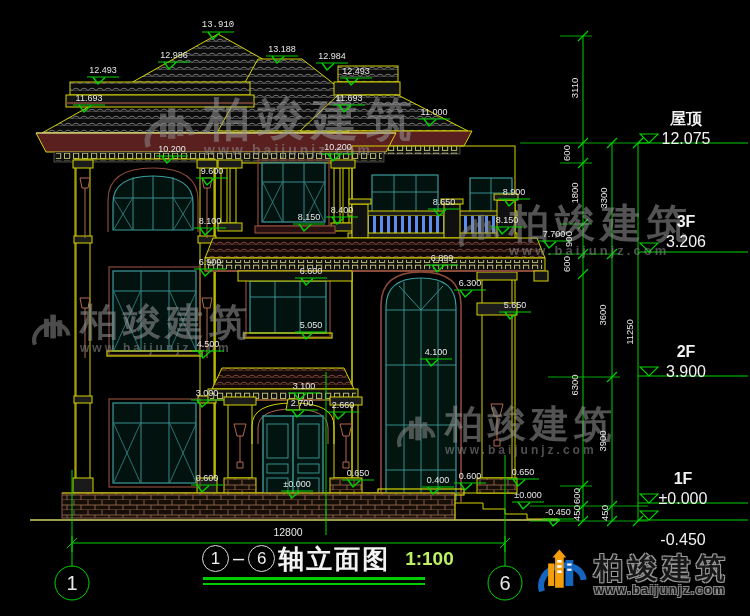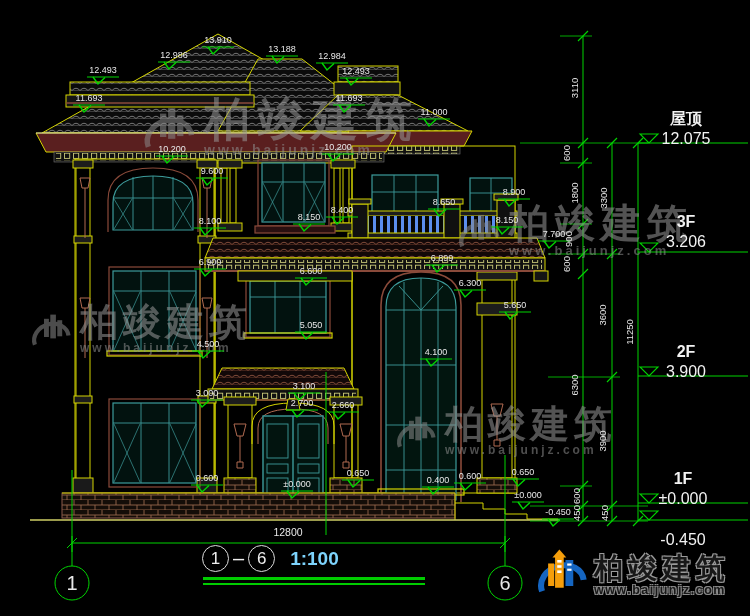--- a/index.html
+++ b/index.html
@@ -27,21 +27,21 @@
   .wm{position:absolute;display:flex;align-items:center;gap:8px;opacity:.55;z-index:4;}
   .wm .wtxt{display:flex;flex-direction:column;}
   .wm .wcn{color:#989898;font-weight:bold;white-space:nowrap;line-height:1;}
   .wm .wurl{color:#8f8f8f;font-weight:bold;white-space:nowrap;line-height:1.25;}
   
   .title{position:absolute;left:202px;top:545px;display:flex;align-items:center;gap:3px;z-index:6;}
   .tcirc{width:25px;height:25px;border:1.6px solid #dcdcdc;border-radius:50%;color:#eee;
          font-size:17px;display:flex;align-items:center;justify-content:center;flex:0 0 auto;}
   .tdash{color:#eee;font-size:20px;margin:0 1px;}
   .tname{color:#f2f2f2;font-size:26px;font-weight:bold;letter-spacing:2px;line-height:1;}
-  .tscale{color:#7dd3fc;font-size:19px;font-weight:bold;margin-left:12px;}
+  .tscale{color:#bef264;font-size:19px;font-weight:bold;margin-left:12px;}
   .tl1{position:absolute;left:203px;top:577px;width:222px;height:3px;background:#00cc00;z-index:6;}
   .tl2{position:absolute;left:203px;top:583px;width:222px;height:2px;background:#00cc00;z-index:6;}
   
   .logo{position:absolute;left:536px;top:547px;display:flex;align-items:center;gap:6px;z-index:6;}
   .logo .ltxt{display:flex;flex-direction:column;}
   .lcn{font-size:29px;font-weight:bold;letter-spacing:5px;color:#181818;line-height:1.05;
        text-shadow:-1px -1px 0 #9a9a9a,1px -1px 0 #9a9a9a,-1px 1px 0 #9a9a9a,1px 1px 0 #9a9a9a;}
   .lurl{font-size:12.5px;font-weight:bold;letter-spacing:1.5px;color:#181818;
        text-shadow:-1px -1px 0 #8a8a8a,1px -1px 0 #8a8a8a,-1px 1px 0 #8a8a8a,1px 1px 0 #8a8a8a;}
 </style>
@@ -248,20 +248,21 @@
     <path d="M638 143 H748 M638 252 H748 M638 376 H748 M638 503 H748 M638 520 H748"></path>
 
     <path d="M640 134 H658 L649 143 Z M640 243 H658 L649 252 Z M640 367 H658 L649 376 Z M640 494 H658 L649 503 Z M640 511 H658 L649 520 Z" stroke-width="1.1"></path>
   </g>
 </svg>
 
   <div class="title">
     <span class="tcirc">1</span>
     <span class="tdash">–</span>
     <span class="tcirc">6</span>
+    <span class="tname">轴立面图</span>
     <span class="tscale">1:100</span>
   </div>
   <div class="tl1"></div>
   <div class="tl2"></div>
 
   <div class="botdim">12800</div>
 
   <div class="logo">
     <span>
       <svg width="52" height="52" viewBox="0 0 60 60">
@@ -275,21 +276,21 @@
         <rect x="24.5" y="27" width="5" height="3" fill="#fff"></rect>
         <rect x="36" y="19" width="5" height="2.5" fill="#fff"></rect>
         <rect x="36" y="25" width="5" height="2.5" fill="#fff"></rect>
       </svg>
     </span>
     <span class="ltxt">
       <span class="lcn">柏竣建筑</span>
       <span class="lurl">www.baijunjz.com</span>
     </span>
   </div>
-<div class="marker" style="left: 218px; top: 36px;"><span>13.910</span><svg width="34" height="10" viewBox="0 0 34 10">
+<div class="marker" style="left: 218px; top: 21px; font-family: Liberation Mono, monospace;"><span>13.910</span><svg width="34" height="10" viewBox="0 0 34 10">
         <path d="M1 1 H33" stroke="#00d400" fill="none"></path>
         <path d="M7 1 L12 8 L19 1.5" stroke="#00d400" stroke-width="1.4" fill="none"></path>
       </svg></div>
     <div class="marker" style="left: 174px; top: 51px;"><span>12.986</span><svg width="34" height="10" viewBox="0 0 34 10">
         <path d="M1 1 H33" stroke="#00d400" fill="none"></path>
         <path d="M7 1 L12 8 L19 1.5" stroke="#00d400" stroke-width="1.4" fill="none"></path>
       </svg></div>
     <div class="marker" style="left: 282px; top: 45px;"><span>13.188</span><svg width="34" height="10" viewBox="0 0 34 10">
         <path d="M1 1 H33" stroke="#00d400" fill="none"></path>
         <path d="M7 1 L12 8 L19 1.5" stroke="#00d400" stroke-width="1.4" fill="none"></path>

